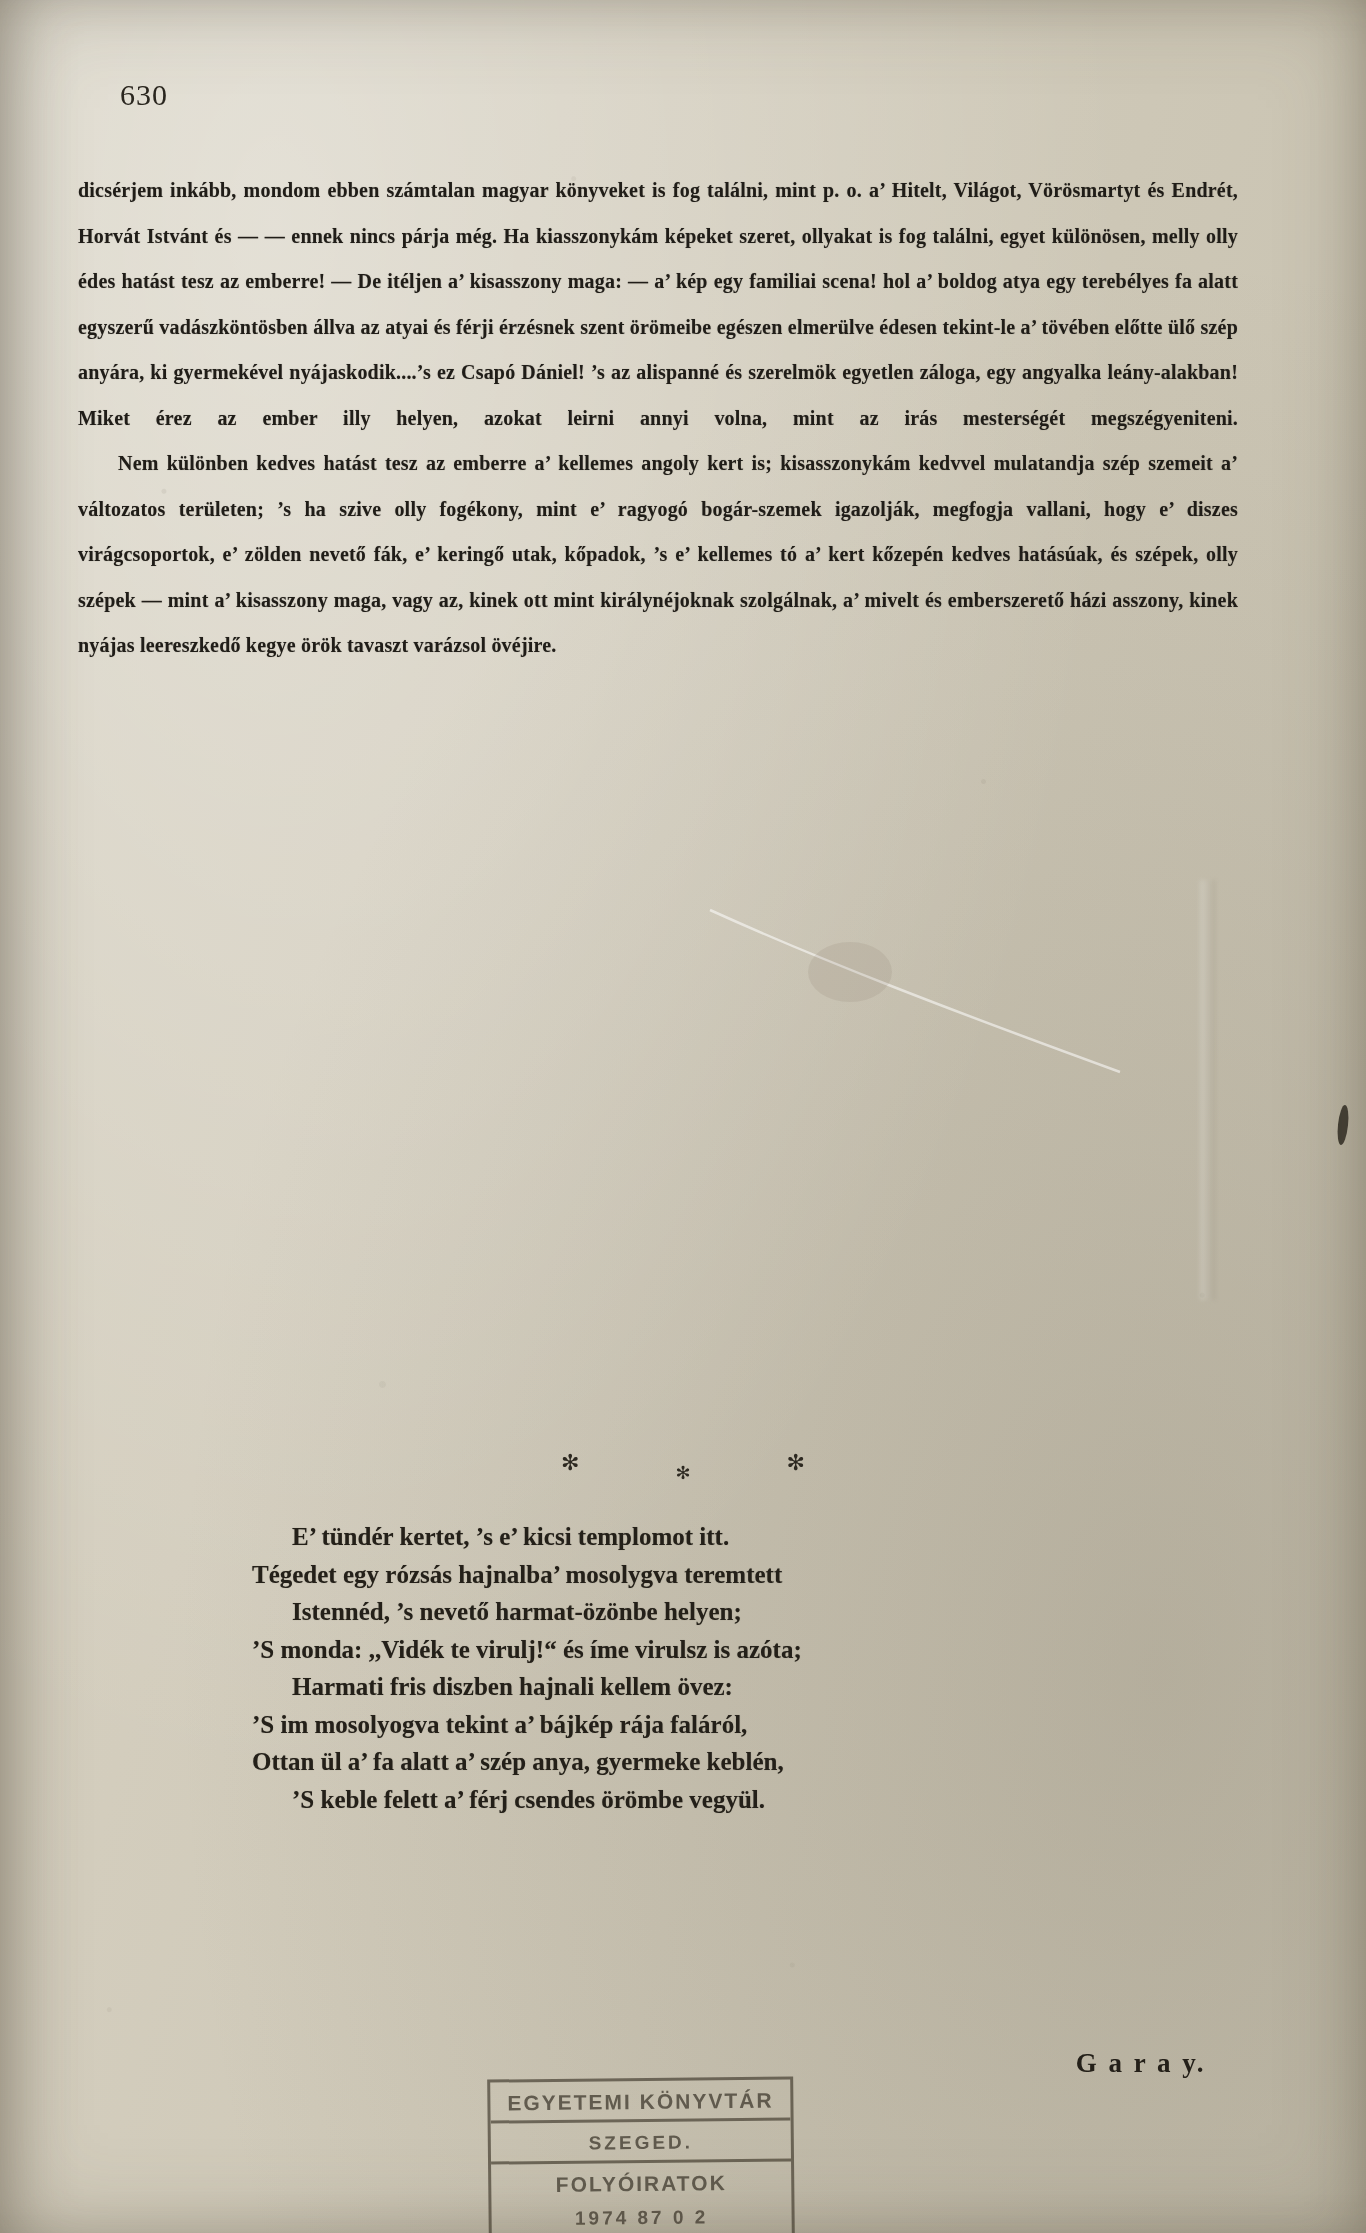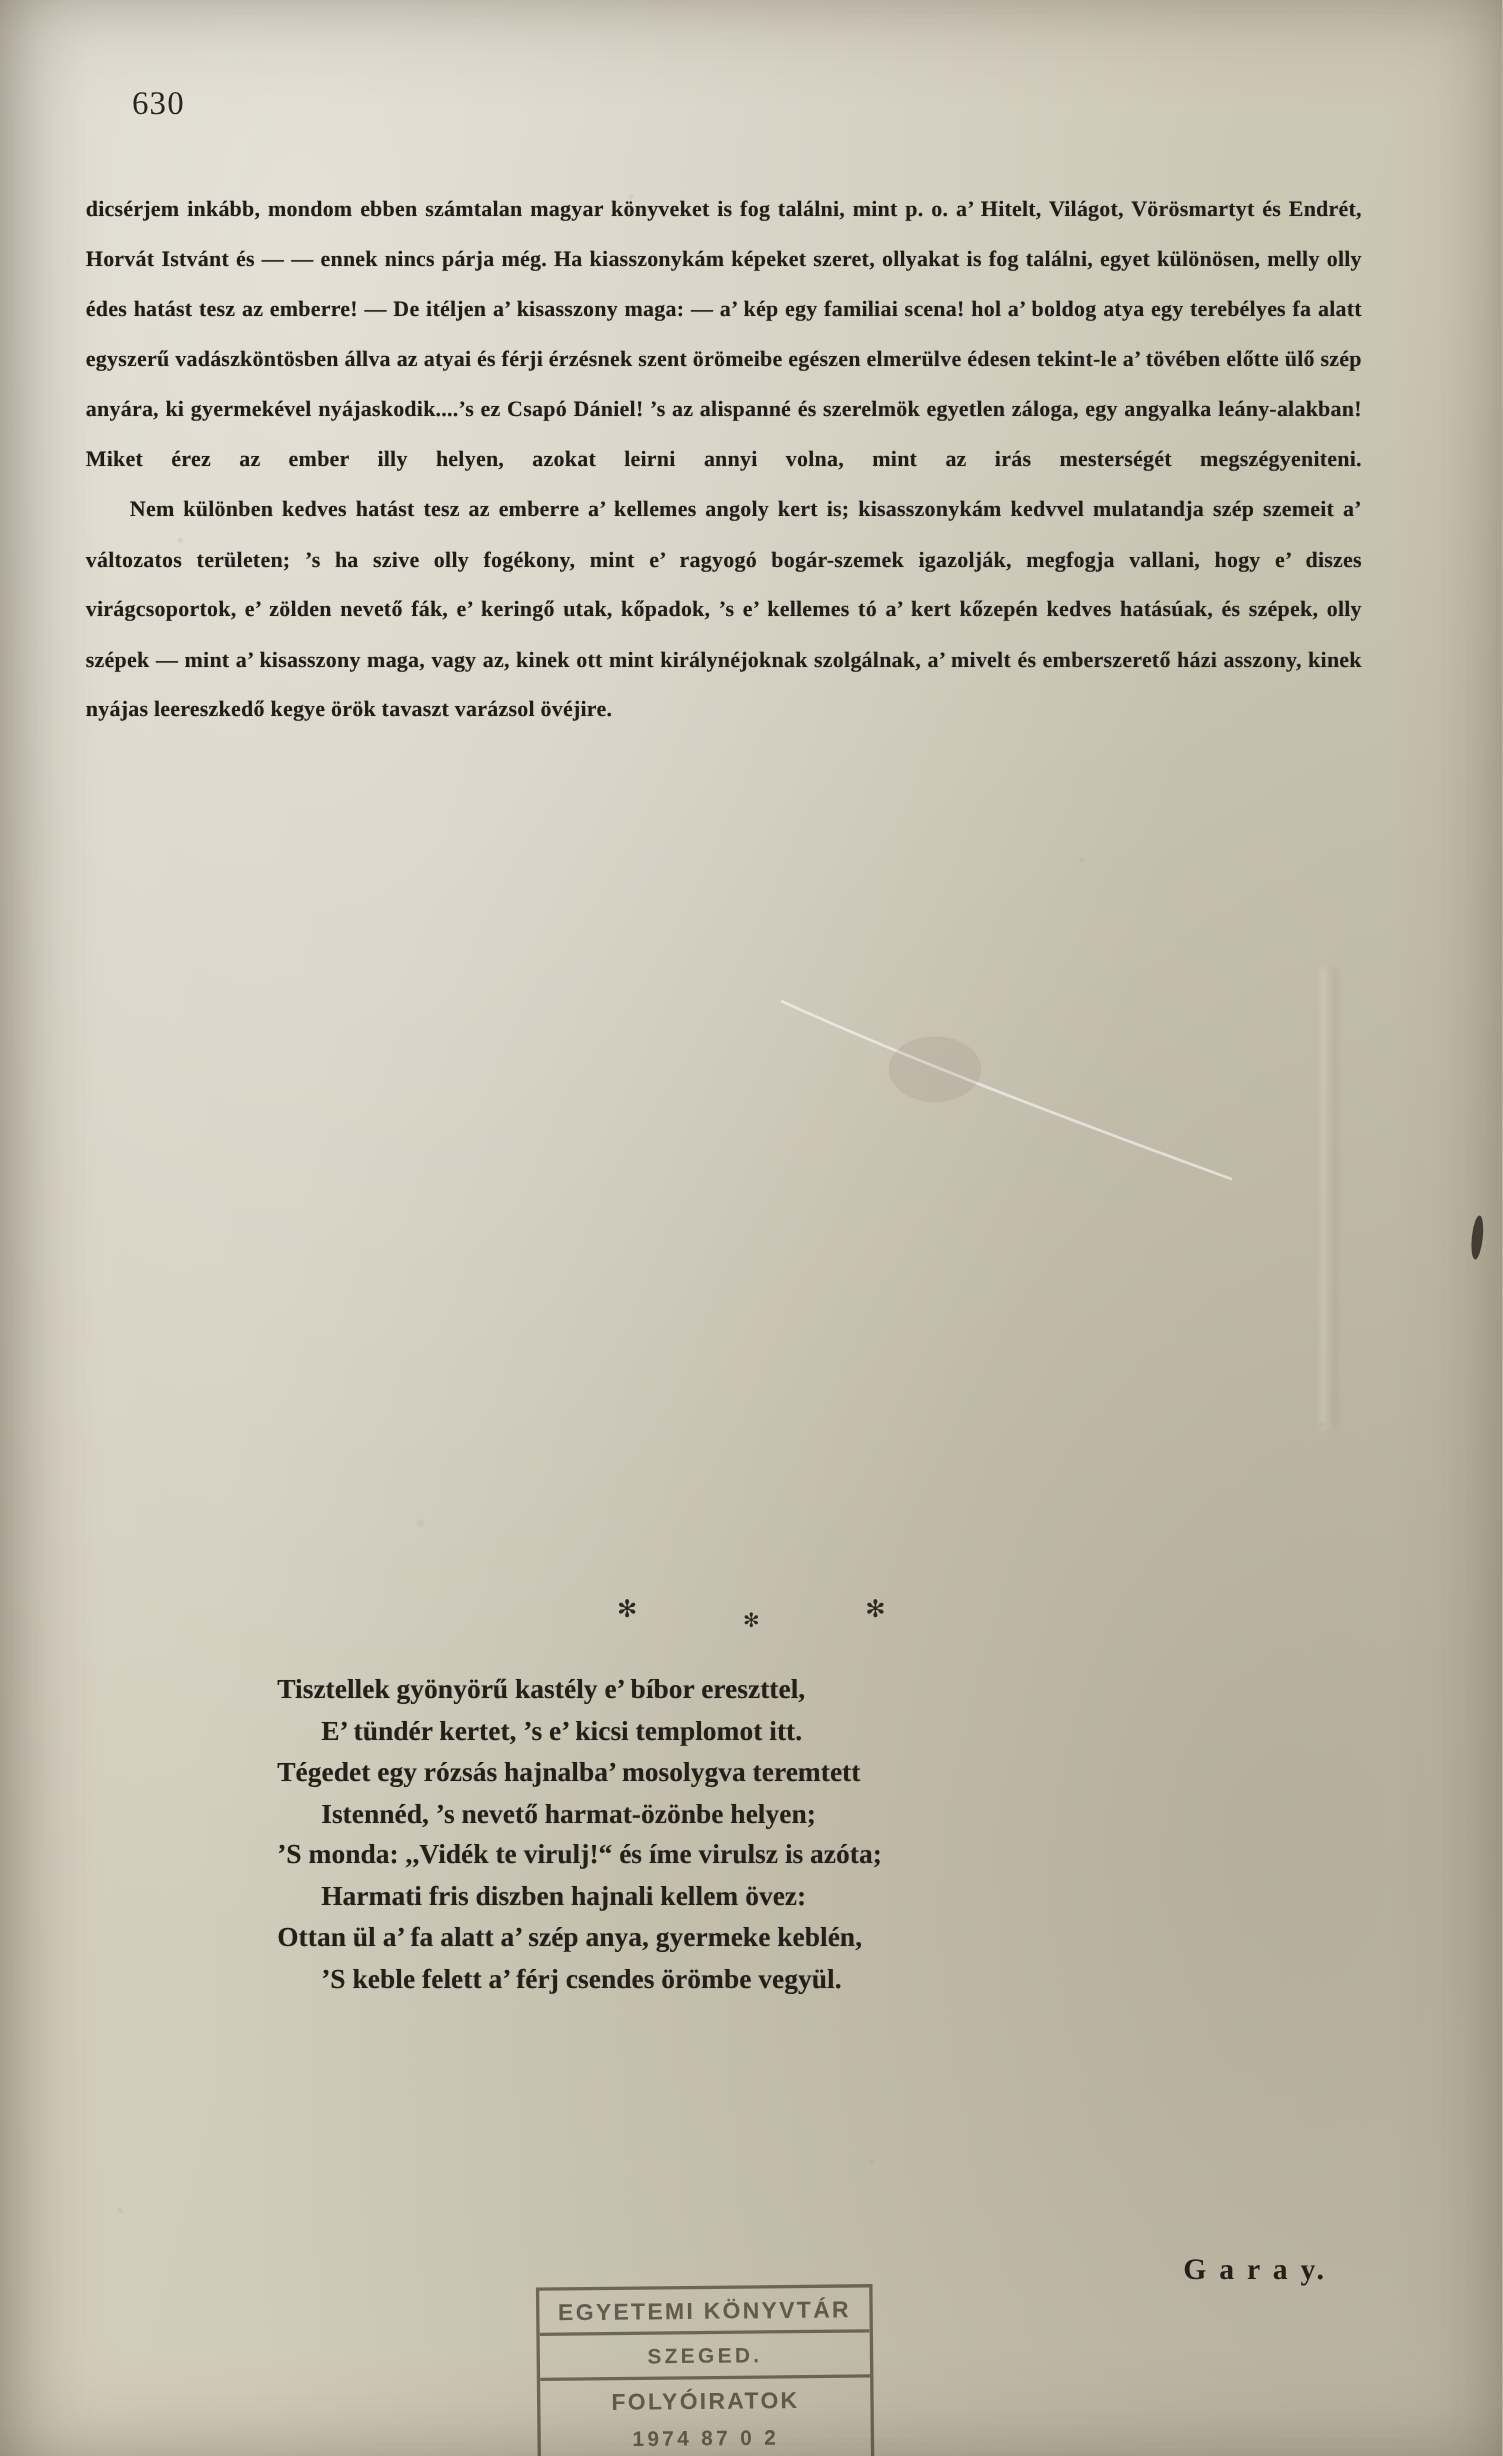--- a/index.html
+++ b/index.html
@@ -198,26 +198,26 @@
     <p class="indent last-ragged">Nem különben kedves hatást tesz az emberre a’ kellemes angoly kert is; kisasszonykám kedvvel mulatandja szép szemeit a’ változatos területen; ’s ha szive olly fogékony, mint e’ ragyogó bogár-szemek igazolják, megfogja vallani, hogy e’ diszes virágcsoportok, e’ zölden nevető fák, e’ keringő utak, kőpadok, ’s e’ kellemes tó a’ kert kőzepén kedves hatásúak, és szépek, olly szépek — mint a’ kisasszony maga, vagy az, kinek ott mint királynéjoknak szolgálnak, a’ mivelt és emberszerető házi asszony, kinek nyájas leereszkedő kegye örök tavaszt varázsol övéjire.</p>
   </div>
 
   <div class="ornaments">
     <span class="orn">✻</span>
     <span class="orn mid">✻</span>
     <span class="orn">✻</span>
   </div>
 
   <div class="poem">
-    <div class="line">Tisztellek gyönyörű kastély e’ bíbor ereszttel,</div>
     <div class="line ind">E’ tündér kertet, ’s e’ kicsi templomot itt.</div>
     <div class="line">Tégedet egy rózsás hajnalba’ mosolygva teremtett</div>
     <div class="line ind">Istennéd, ’s nevető harmat-özönbe helyen;</div>
     <div class="line">’S monda: ,,Vidék te virulj!“ és íme virulsz is azóta;</div>
     <div class="line ind">Harmati fris diszben hajnali kellem övez:</div>
+    <div class="line">’S im mosolyogva tekint a’ bájkép rája faláról,</div>
     <div class="line">Ottan ül a’ fa alatt a’ szép anya, gyermeke keblén,</div>
     <div class="line ind">’S keble felett a’ férj csendes örömbe vegyül.</div>
   </div>
 
   <div class="signature">G a r a y.</div>
 
   <div class="stamp">
     <div class="sl">EGYETEMI KÖNYVTÁR</div>
     <div class="rule"></div>
     <div class="sl small">SZEGED.</div>

